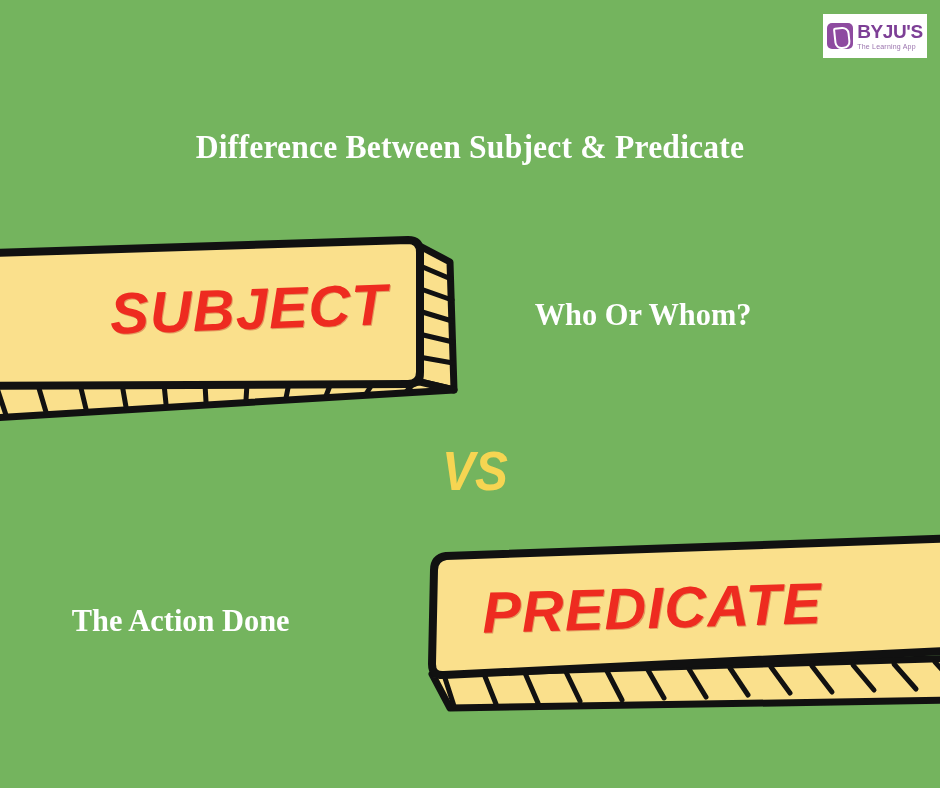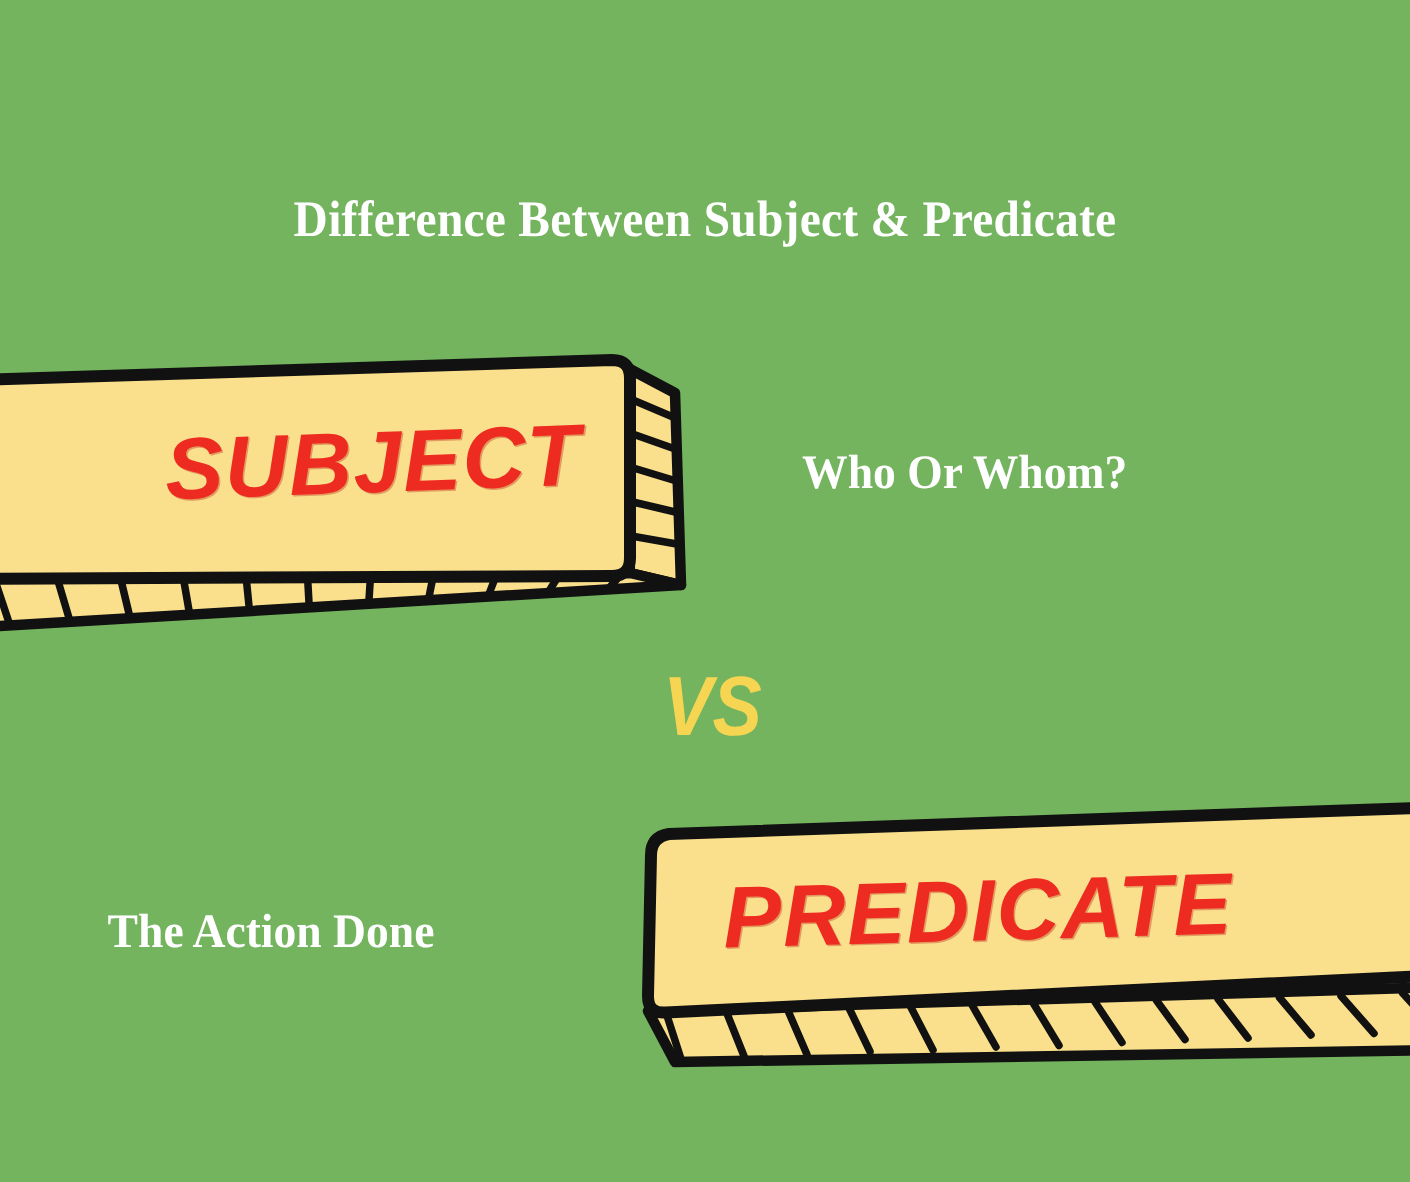--- a/index.html
+++ b/index.html
@@ -127,20 +127,27 @@
     font-size:56px;
     letter-spacing:0px;
     transform:scaleX(0.88);
   }
 </style>
 </head>
 <body>
 
 <div id="canvas">
 
+  <div class="logo-box">
+    <div class="logo-mark"></div>
+    <div class="logo-text">
+      <span class="logo-word">BYJU'S</span>
+      <span class="logo-tag">The Learning App</span>
+    </div>
+  </div>
 
   <div class="title">Difference Between Subject &amp; Predicate</div>
 
   <div class="banner" id="banner-subject">
     <svg width="500" height="190" viewBox="0 0 500 190">
 
       <path d="M432,12 L466,30 L470,158 L436,150 Z" fill="#fae08c" stroke="#111111" stroke-width="7" stroke-linejoin="round"></path>
 
       <path d="M-20,152 L436,150 L470,158 L6,186 Z" fill="#fae08c" stroke="#111111" stroke-width="7" stroke-linejoin="round"></path>
 

